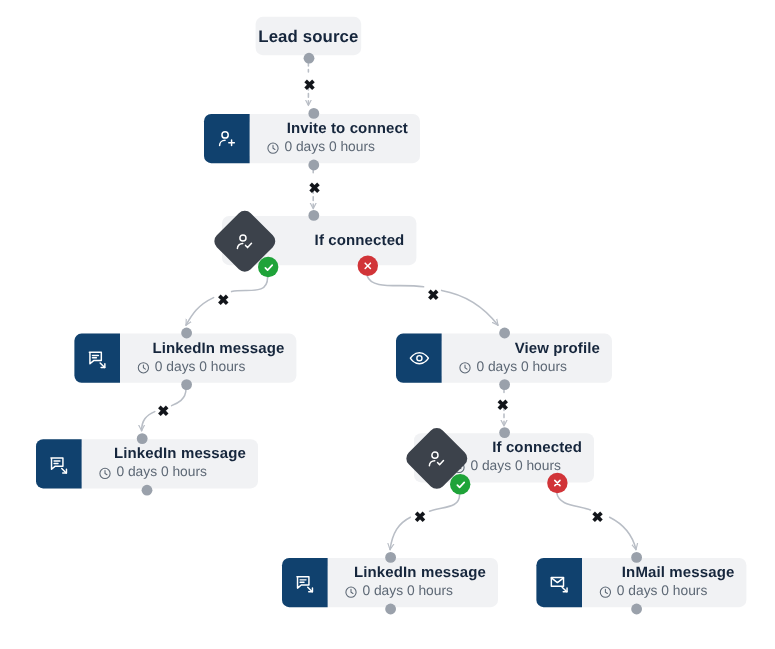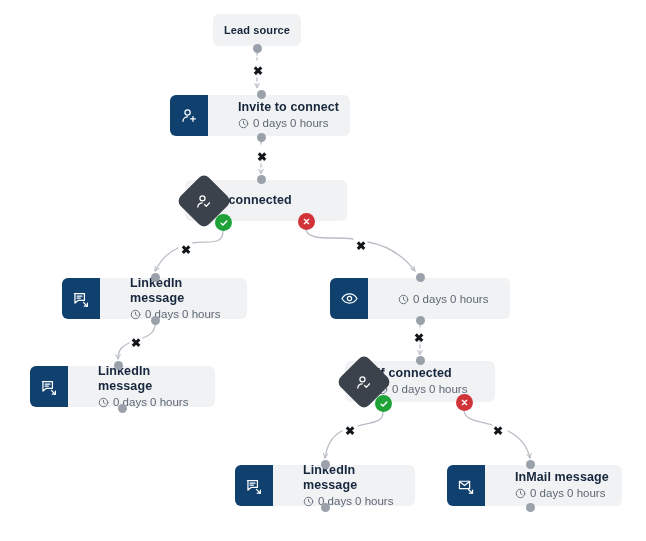--- a/index.html
+++ b/index.html
@@ -34,21 +34,21 @@
     background: #f1f2f4;
     border-radius: 6px;
     box-sizing: border-box;
     z-index: 5;
   }
   .node.plain {
     justify-content: center;
     align-items: center;
   }
   .node-title-only {
-    font-size: 11px;
+    font-size: 14px;
     color: #16263c;
     font-weight: 700;
     letter-spacing: .1px;
   }
   .icon-box {
     width: 38px;
     flex: 0 0 38px;
     background: #10416e;
     border-radius: 6px 0 0 6px;
     display: flex;
@@ -72,21 +72,22 @@
     color: #ffffff;
     z-index: 6;
   }
   .icon-diamond > svg { transform: rotate(-45deg); }
 
   .node-body {
     flex: 1 1 auto;
     display: flex;
     flex-direction: column;
     justify-content: center;
-    padding: 6px 10px 6px 30px;
+    padding: 6px 10px 6px 14px;
+    text-align: right;
   }
   .node.cond .node-body { padding-left: 32px; }
   .node-title {
     font-size: 12.5px;
     font-weight: 700;
     color: #16263c;
     letter-spacing: .1px;
     line-height: 15px;
   }
   .node-sub {
@@ -262,20 +263,21 @@
   <div class="port" style="left:151px;top:316px;"></div>
 
   <div class="node" style="left:330px;top:278px;width:180px;height:41px;">
     <div class="icon-box">
       <svg width="19" height="19" viewBox="0 0 24 24" fill="none" stroke="#ffffff" stroke-width="1.5" stroke-linecap="round" stroke-linejoin="round">
         <path d="M2.5 12S6 6.2 12 6.2 21.5 12 21.5 12 18 17.8 12 17.8 2.5 12 2.5 12z"></path>
         <circle cx="12" cy="12" r="2.7"></circle>
       </svg>
     </div>
     <div class="node-body">
+      <div class="node-title">View profile</div>
       <div class="node-sub">
         <svg class="clock" width="11" height="11" viewBox="0 0 16 16" fill="none" stroke="#5d6875" stroke-width="1.3" stroke-linecap="round">
           <circle cx="8" cy="8" r="6.2"></circle>
             <path d="M8 4.6V8l2.4 1.6"></path>
         </svg>
         <span>0 days 0 hours</span>
       </div>
     </div>
   </div>
   <div class="port" style="left:416px;top:273px;"></div>

